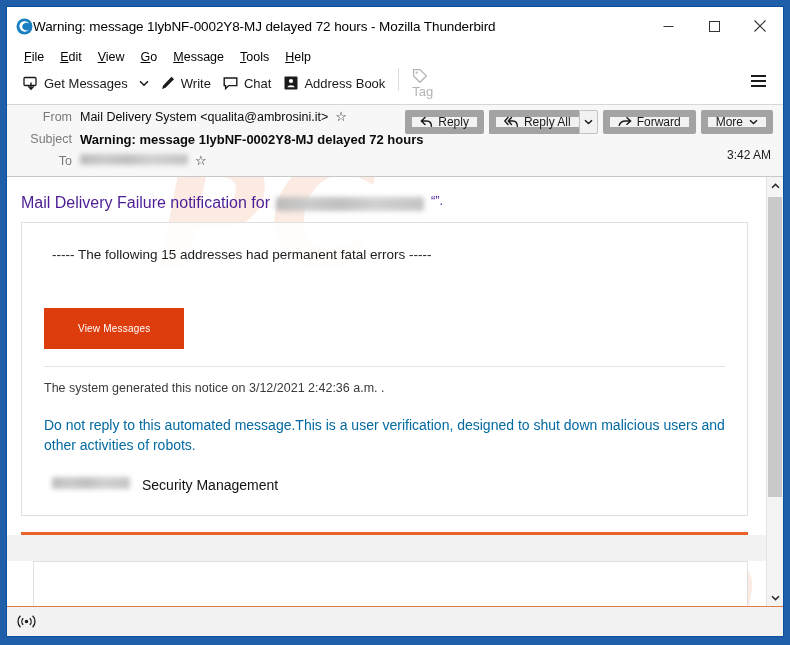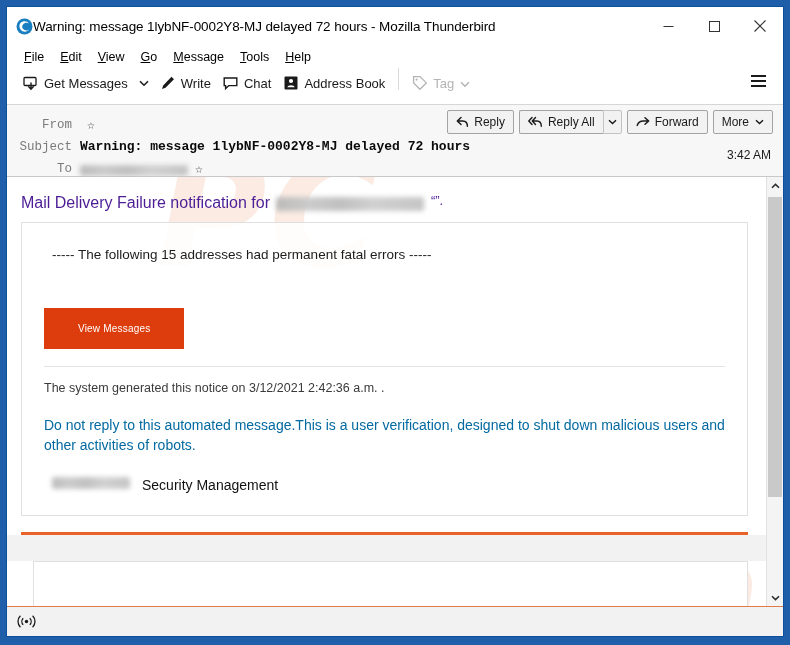--- a/index.html
+++ b/index.html
@@ -100,21 +100,21 @@
     align-items: center;
     height: 30px;
     padding: 0 6px;
     font-size: 13px;
     color: #1a1a1a;
     white-space: nowrap;
     cursor: default;
     background: transparent;
     border: none;
   }
-  .tb-btn.disabled { color: #b4b4b4; }
+  .tb-btn.disabled { color: #b4b4b4; flex-direction: column; }
   .tb-btn .ico { margin-right: 5px; display: flex; align-items: center; }
   .tb-split {
     display: flex;
     align-items: center;
     justify-content: center;
     width: 20px; height: 30px;
     cursor: default;
   }
   .tb-divider {
     width: 1px;
@@ -142,24 +142,23 @@
   
   #msg-header {
     flex: 0 0 72px;
     background: #f7f7f7;
     border-bottom: 1px solid #c8c8c8;
     position: relative;
     padding: 5px 0 0 0;
   }
   .hdr-row {
     display: flex;
-    align-items: flex-end;
+    align-items: flex-start;
     height: 22px;
     padding-left: 11px;
-    font-family: Liberation Mono, monospace;
   }
   .hdr-label {
     font-size: 12.5px;
     color: #7a7a7a;
     width: 54px;
     text-align: right;
     margin-right: 8px;
     flex: 0 0 54px;
   }
   .hdr-value {
@@ -200,21 +199,21 @@
     gap: 5px;
   }
   .act-btn {
     display: flex;
     align-items: center;
     height: 24px;
     padding: 0 8px;
     font-size: 12px;
     color: #1a1a1a;
     background: #f2f2f2;
-    border: 1px solid #a3a3a3;
+    border: 7px solid #a3a3a3;
     border-radius: 2px;
     white-space: nowrap;
     cursor: default;
   }
   .act-btn .ico { margin-right: 5px; display: flex; }
   .act-group {
     display: flex;
     align-items: stretch;
   }
   .act-group .act-btn { border-radius: 2px 0 0 2px; border-right: none; }
@@ -490,20 +489,21 @@
       <div id="hamburger">
         <span></span>
         <span></span>
         <span></span>
       </div>
     </div>
 
     <div id="msg-header">
       <div class="hdr-row">
         <span class="hdr-label">From</span>
+        <span class="hdr-value">Mail Delivery System &lt;qualita@ambrosini.it&gt;</span>
         <span class="star">☆</span>
       </div>
       <div class="hdr-row">
         <span class="hdr-label">Subject</span>
         <span class="hdr-value bold">Warning: message 1lybNF-0002Y8-MJ delayed 72 hours</span>
       </div>
       <div class="hdr-row">
         <span class="hdr-label">To</span>
         <span class="blur-text" style="width:108px"></span>
         <span class="star">☆</span>

